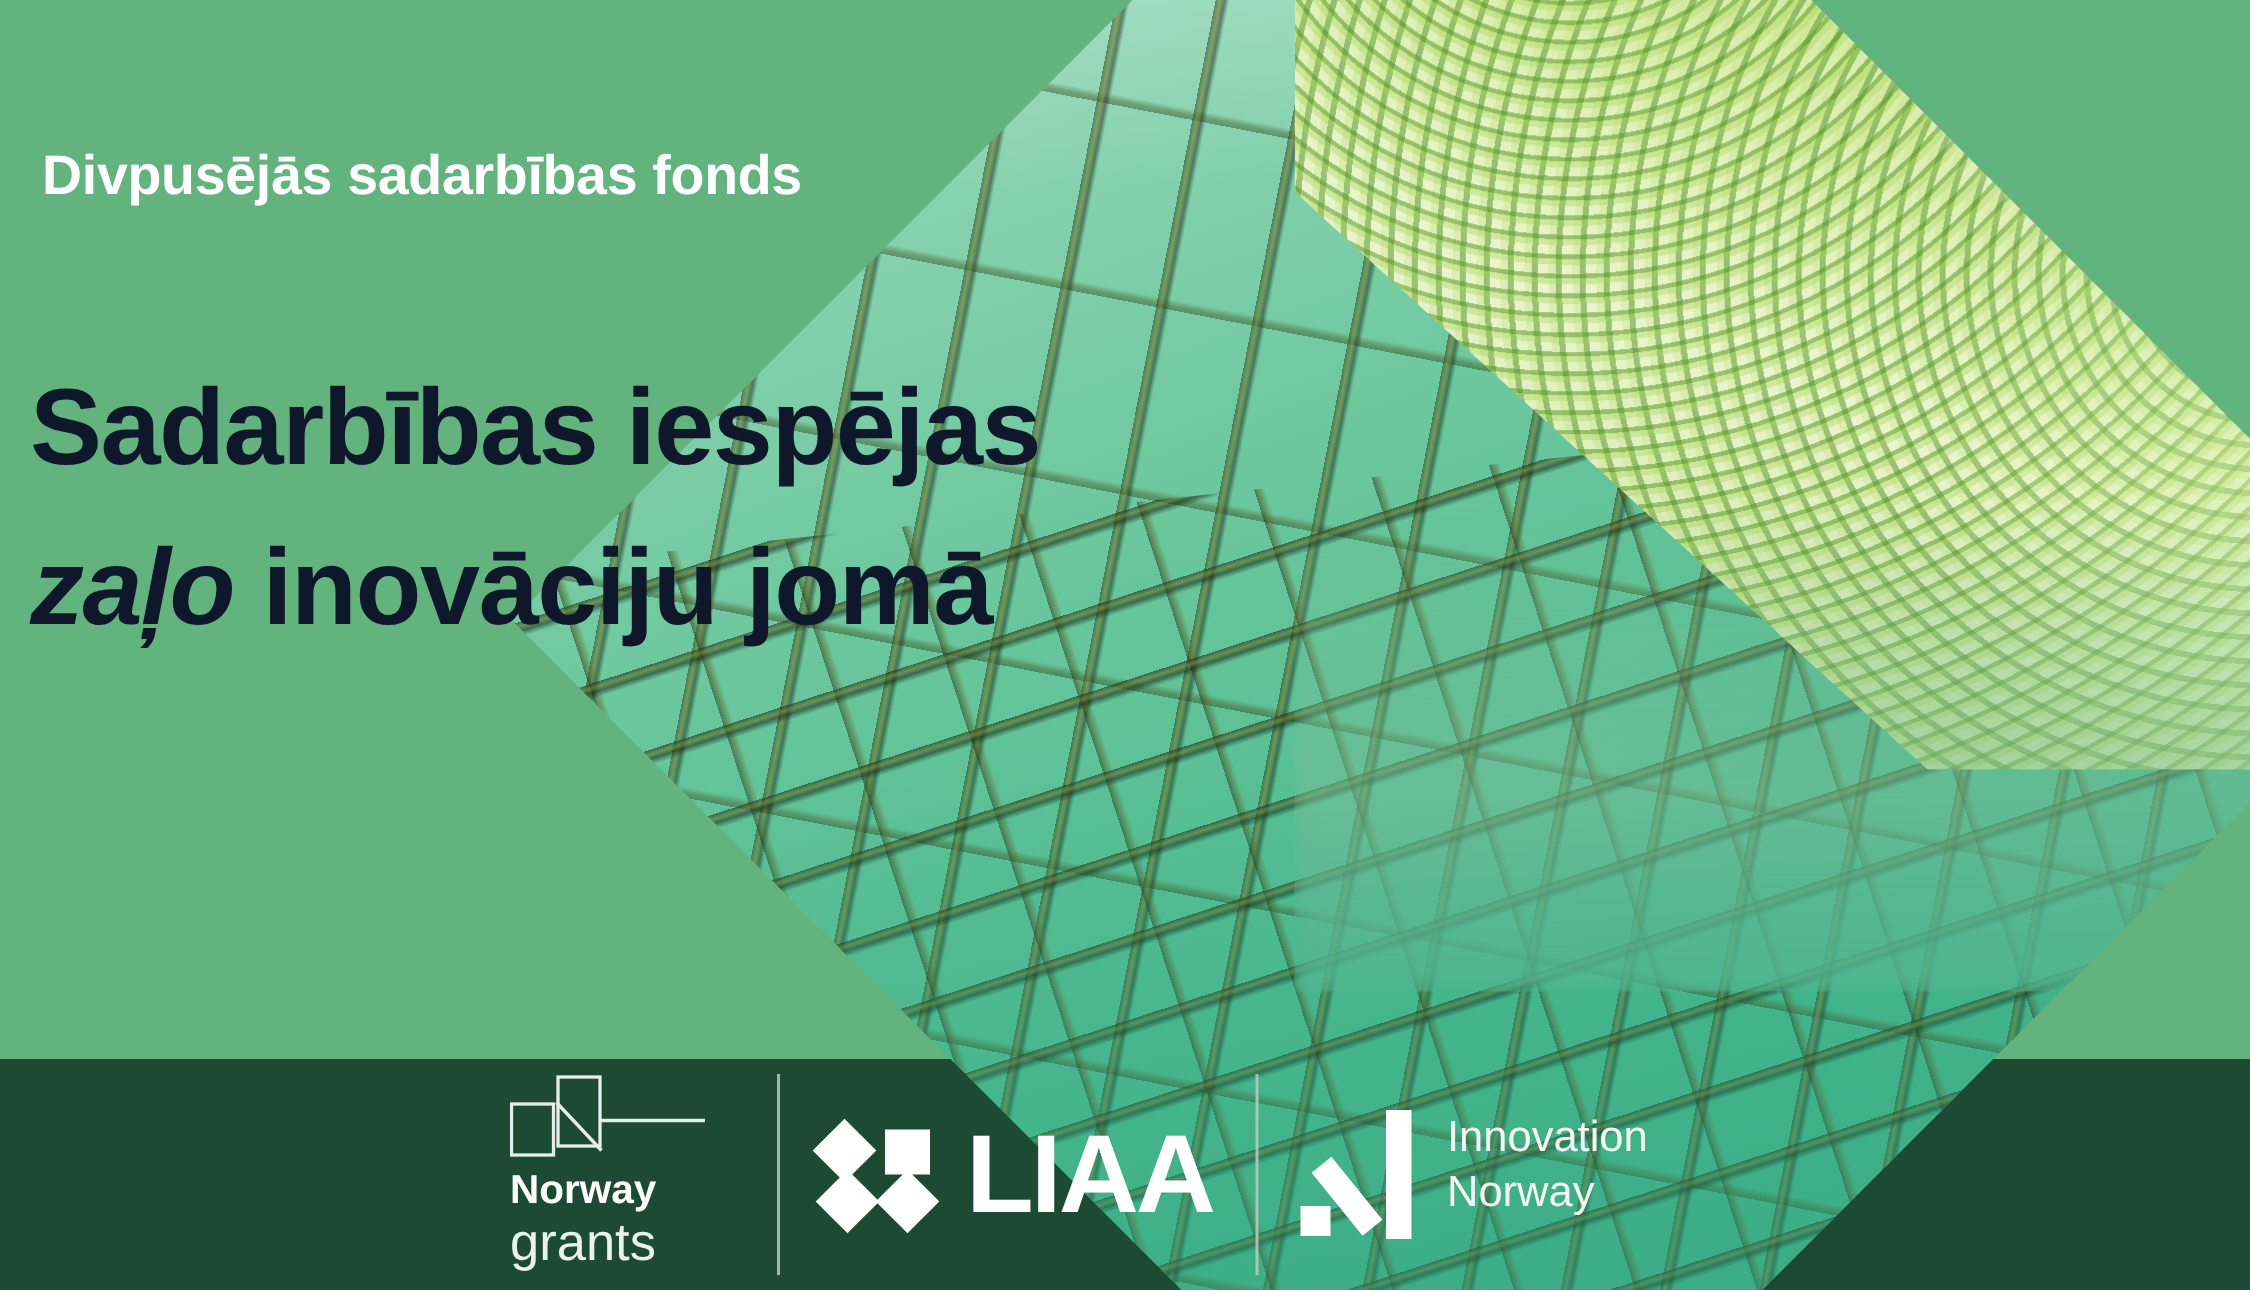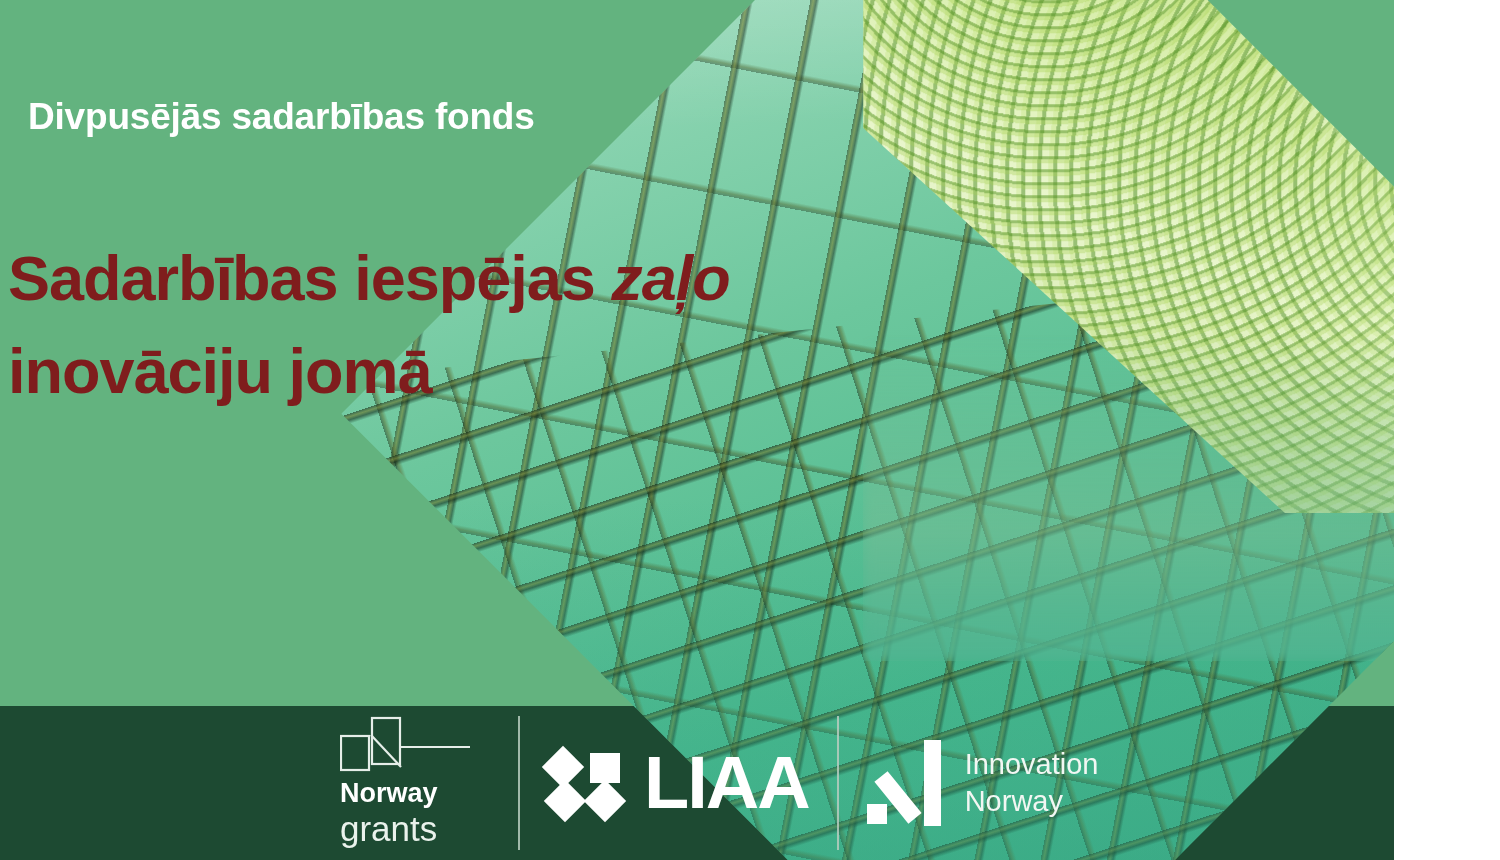--- a/index.html
+++ b/index.html
@@ -2,21 +2,21 @@
 <html><head>
 <meta charset="utf-8">
 <title>Divpusējās sadarbības fonds</title>
 <style>
   * { margin:0; padding:0; box-sizing:border-box; }
   html,body { background:#ffffff; }
   body { font-family:"Liberation Sans", sans-serif; }
 
   .banner{
     position:relative;
-    width:1394px; height:860px;
+    width:1500px; height:860px;
     overflow:hidden;
     background:#63b37f;
   }
 
   
   .photo-diamond{
     position:absolute;
     left:755px; top:-320px;
     width:905px; height:905px;
     transform:rotate(45deg);
@@ -124,24 +124,24 @@
   
   .eyebrow{
     position:absolute; left:28px; top:96px;
     z-index:5;
     color:#ffffff;
     font-size:37px; font-weight:bold;
     letter-spacing:-.2px;
     white-space:nowrap;
   }
   .headline{
-    position:absolute; left:8px; top:232px;
+    position:absolute; left:20px; top:232px;
     z-index:5;
-    color:#7f1d1d;
-    font-size:63px; font-weight:bold;
+    color:#0f172a;
+    font-size:72px; font-weight:bold;
     line-height:1.48;
     letter-spacing:-1px;
     max-width:760px;
   }
   .headline em{ font-style:italic; }
 
   
   .logobar{
     position:absolute; left:0; top:706px;
     width:1500px; height:154px;
@@ -181,21 +181,21 @@
   .liaa-mark .d1{ width:30px; height:30px; left:0;  top:6px;  transform:rotate(45deg); }
   .liaa-mark .sq{ width:30px; height:30px; right:2px; top:7px; }
   .liaa-mark .d2{ width:30px; height:30px; left:2px; top:40px; transform:rotate(45deg); }
   .liaa-mark .d3{ width:30px; height:30px; right:2px; top:40px; transform:rotate(45deg); }
   .liaa-text{
     font-size:74px; font-weight:bold; color:#ffffff;
     letter-spacing:-2px; line-height:1;
   }
 
   
-  .innov{ display:flex; align-items:center; gap:20px; }
+  .innov{ display:flex; align-items:flex-start; gap:20px; }
   .innov-mark{ width:78px; height:86px; position:relative; flex:none; }
   .innov-mark .dot{
     position:absolute; left:0; bottom:2px; width:20px; height:20px; background:#fff;
   }
   .innov-mark .bar{
     position:absolute; right:4px; top:0; width:17px; height:86px; background:#fff;
   }
   .innov-mark .slash{
     position:absolute; left:14px; top:28px; width:54px; height:17px;
     background:#fff;

